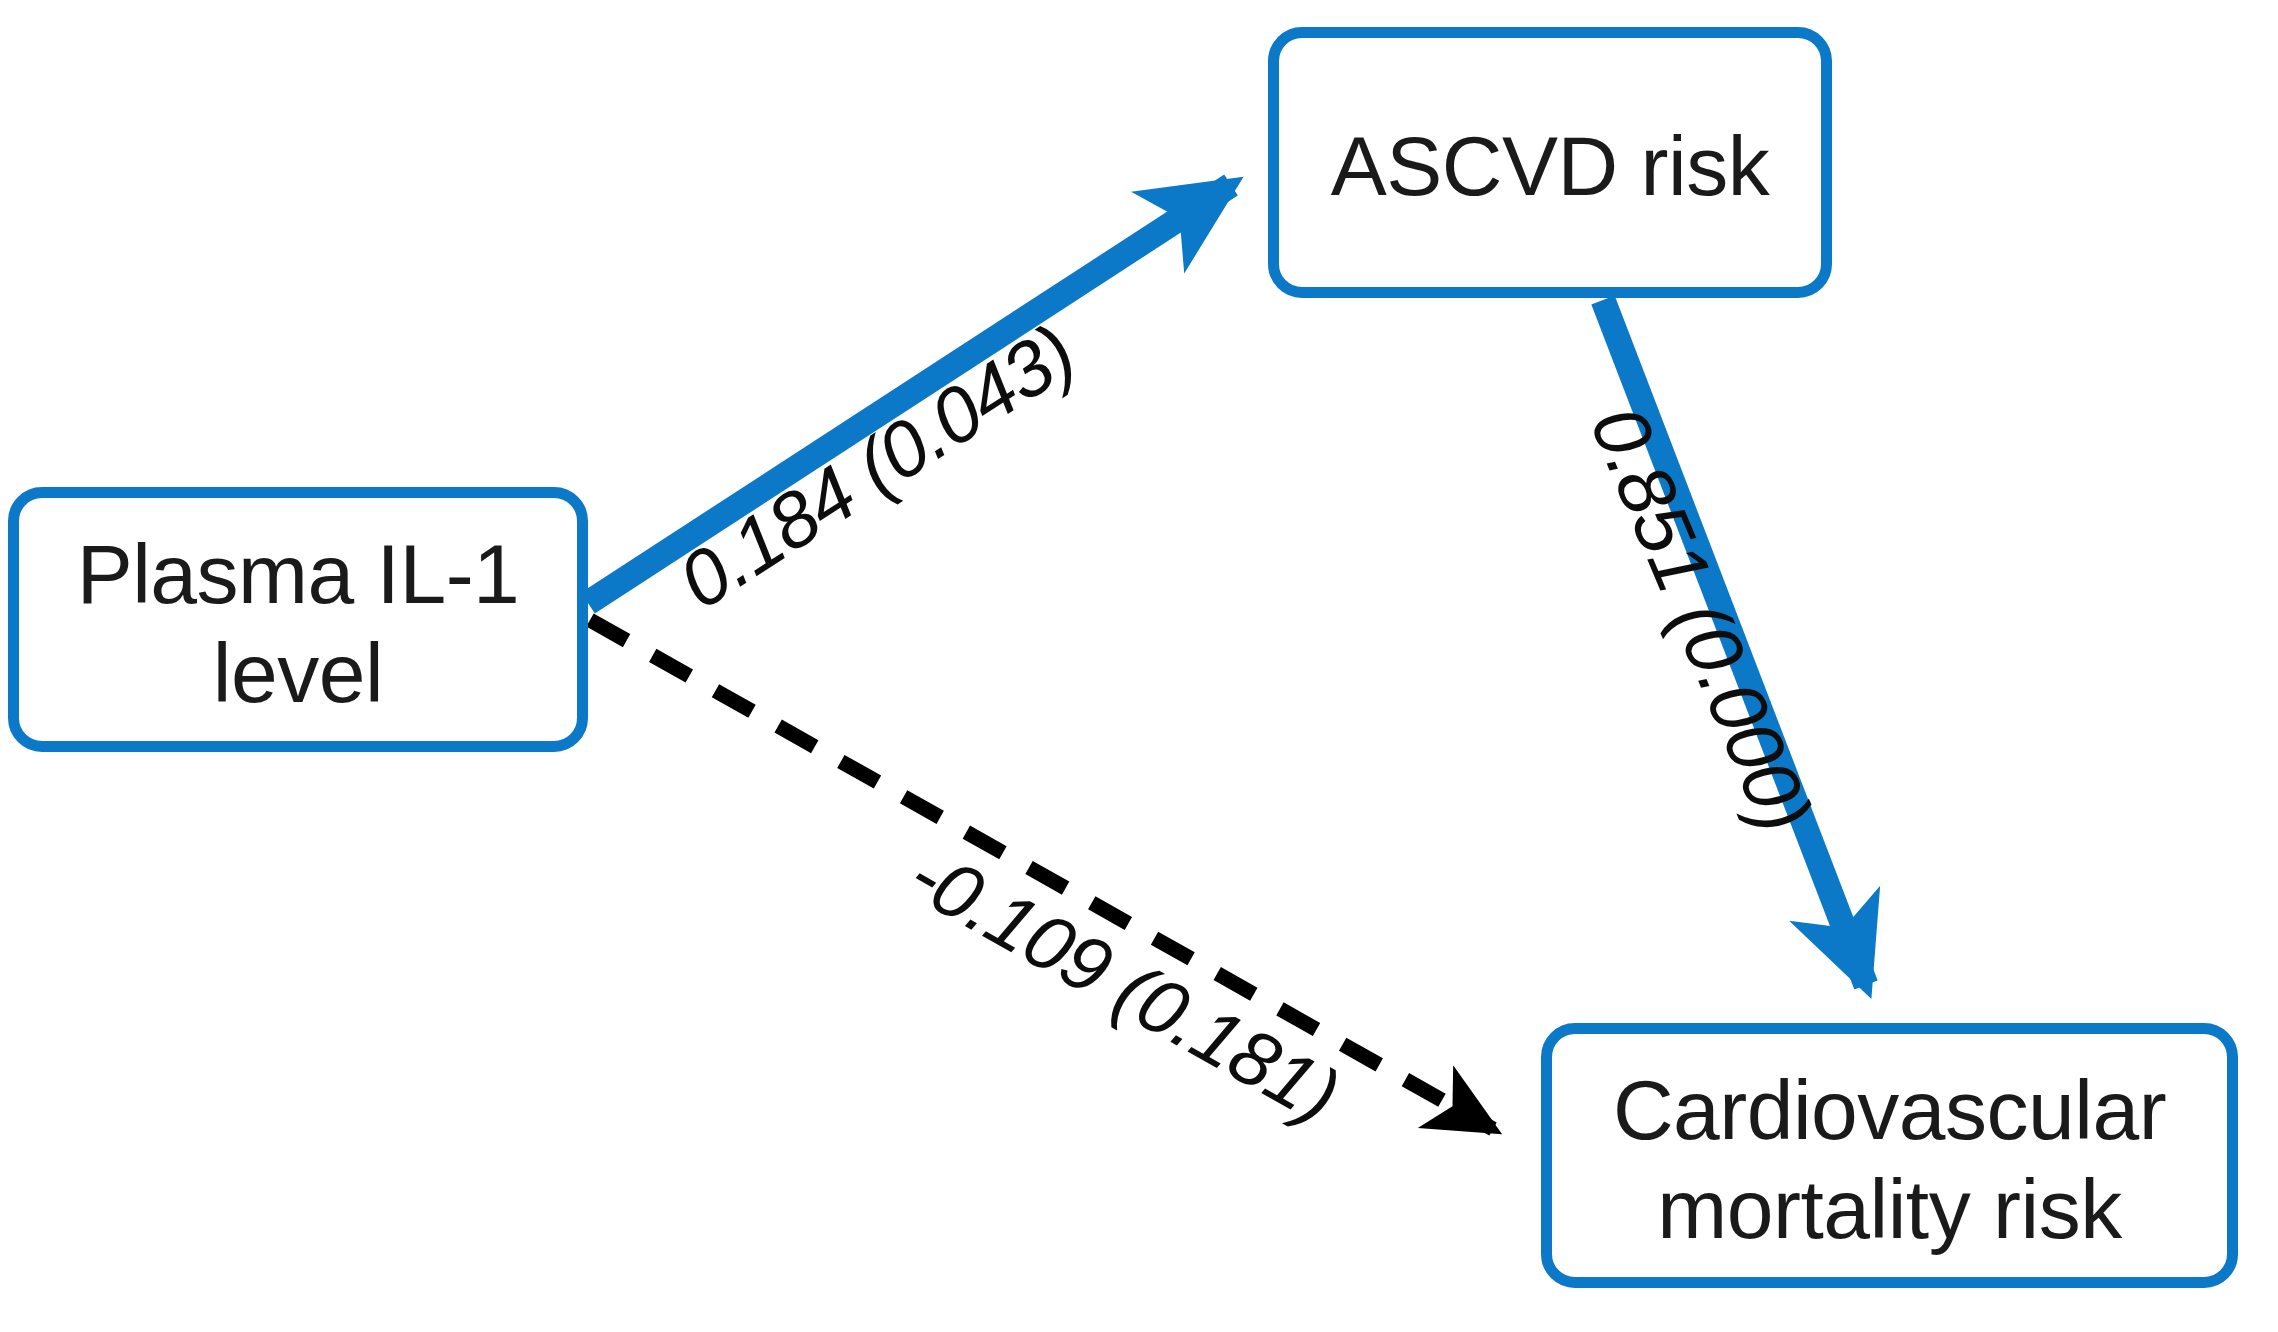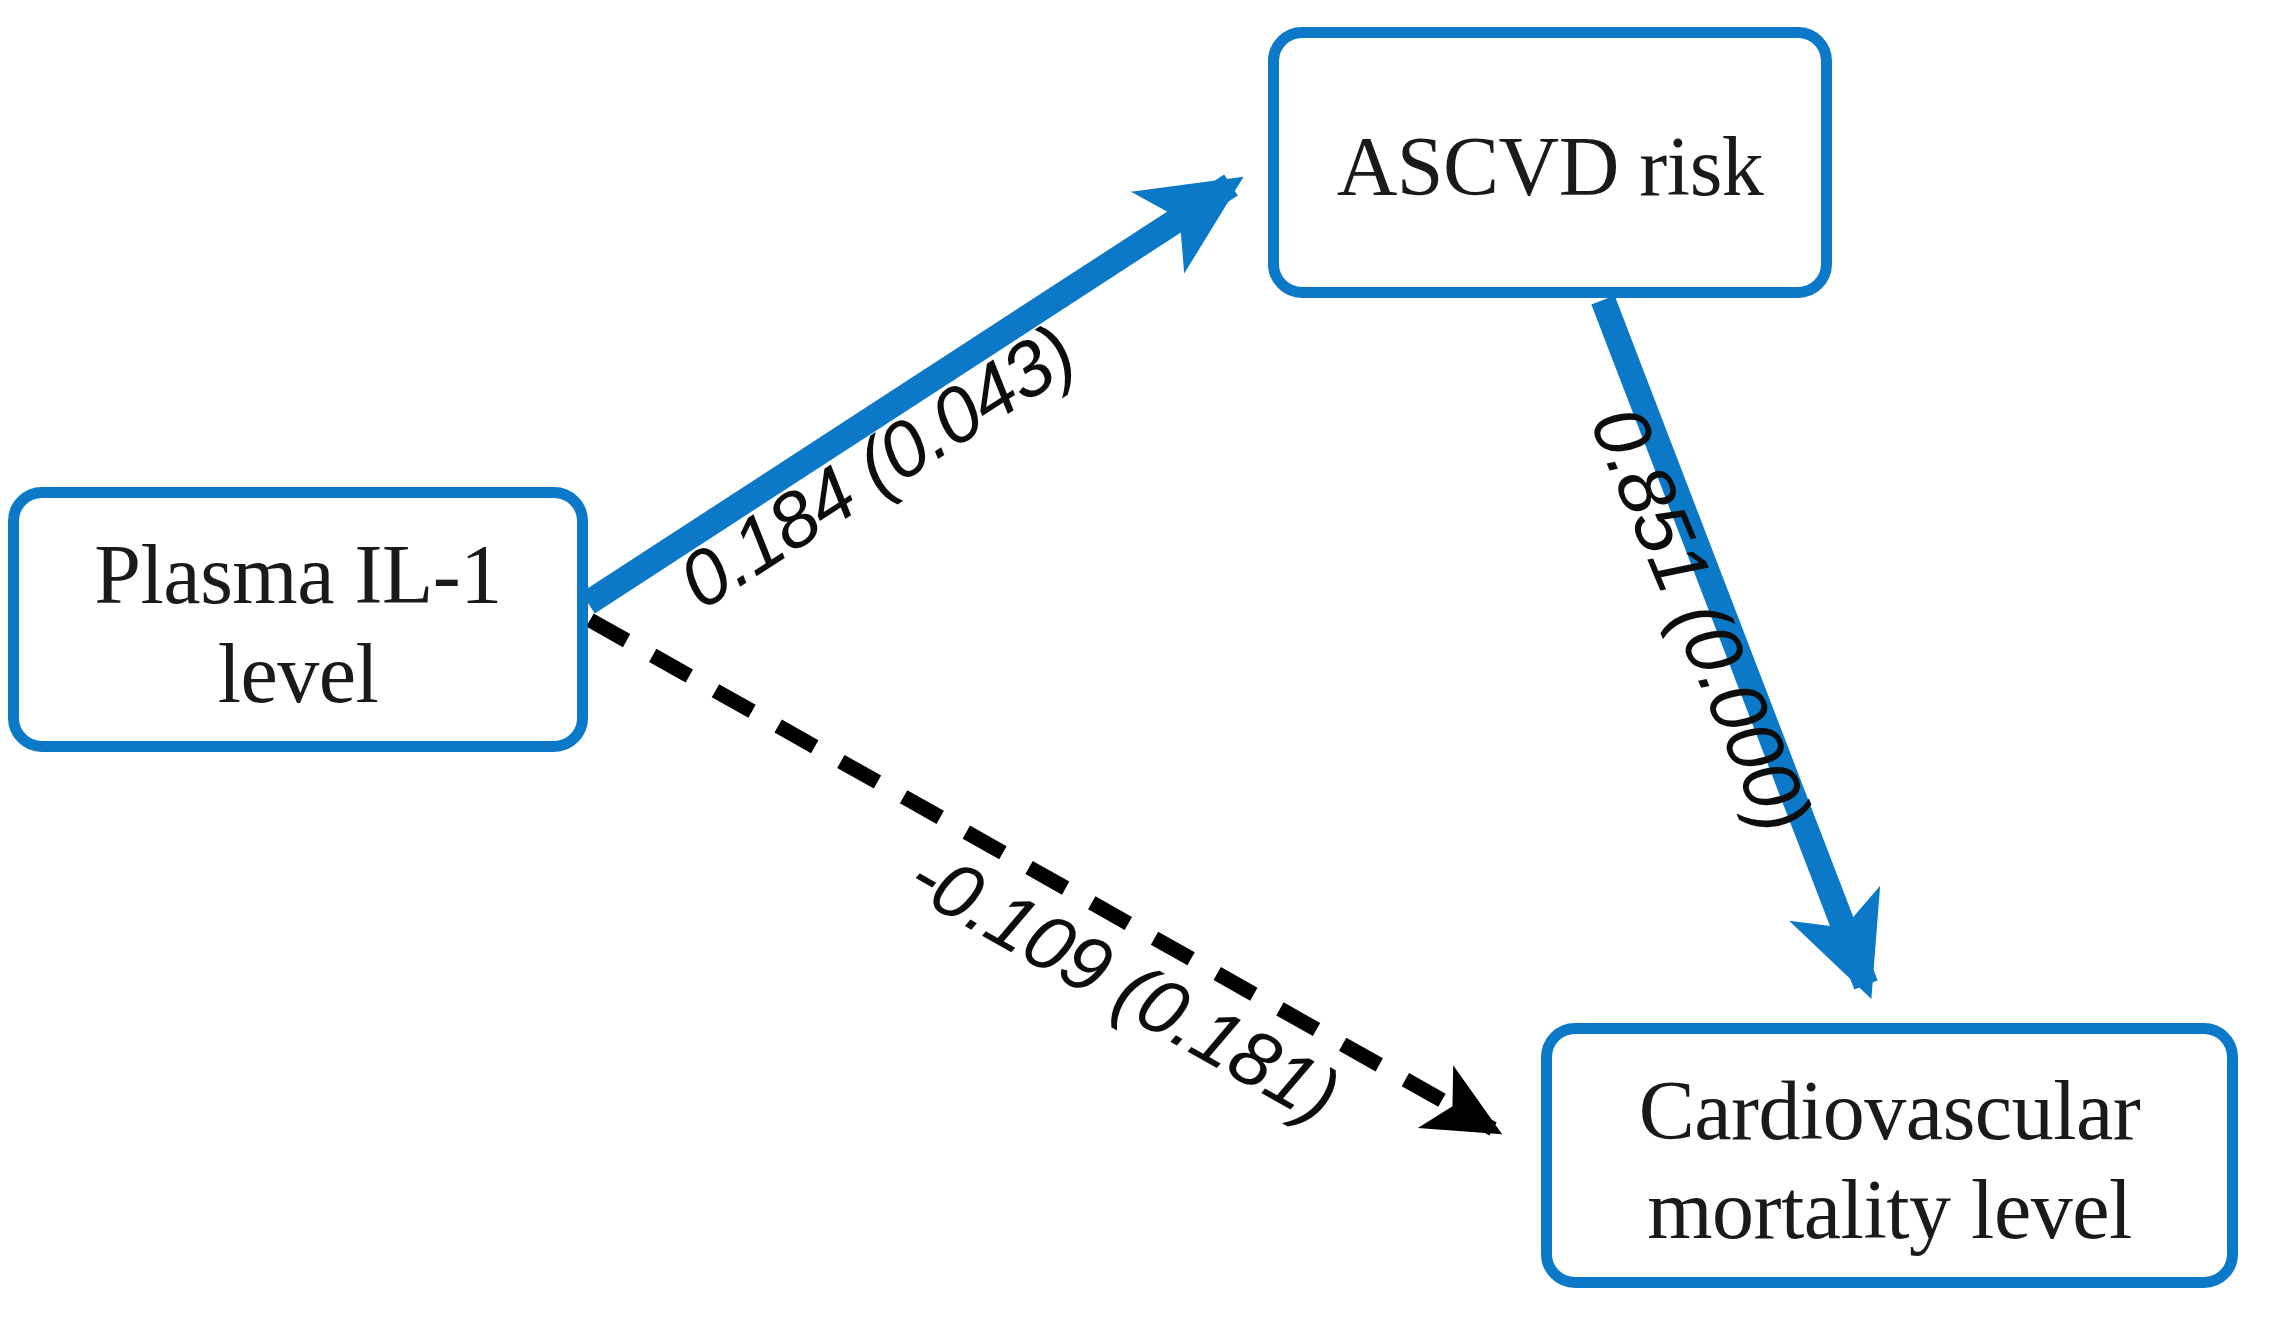--- a/index.html
+++ b/index.html
@@ -29,21 +29,21 @@
     background: #ffffff;
     border: 11px solid #0b79c8;
     border-radius: 34px;
     display: flex;
     align-items: center;
     justify-content: center;
     text-align: center;
   }
   .node-label {
     color: #1a1a1a;
-    font-family: Liberation Serif, serif;
+    font-family: Liberation Sans, sans-serif;
     font-size: 84px;
     line-height: 1.18;
     font-weight: 400;
     letter-spacing: -0.5px;
     white-space: pre-line;
     margin-top: 9px;
   }
   .edge-label {
     position: absolute;
     color: #0d0d0d;
@@ -89,20 +89,20 @@
     <span class="node-label">Plasma IL-1
 level</span>
   </div>
 
   <div id="node-ascvd" class="node-box">
     <span class="node-label">ASCVD risk</span>
   </div>
 
   <div id="node-cvd" class="node-box">
     <span class="node-label">Cardiovascular
-mortality level</span>
+mortality risk</span>
   </div>
 
   <div id="label-a" class="edge-label">0.184 (0.043)</div>
   <div id="label-b" class="edge-label">0.851 (0.000)</div>
   <div id="label-c" class="edge-label">-0.109 (0.181)</div>
 
 </div>
 
 </body></html>

